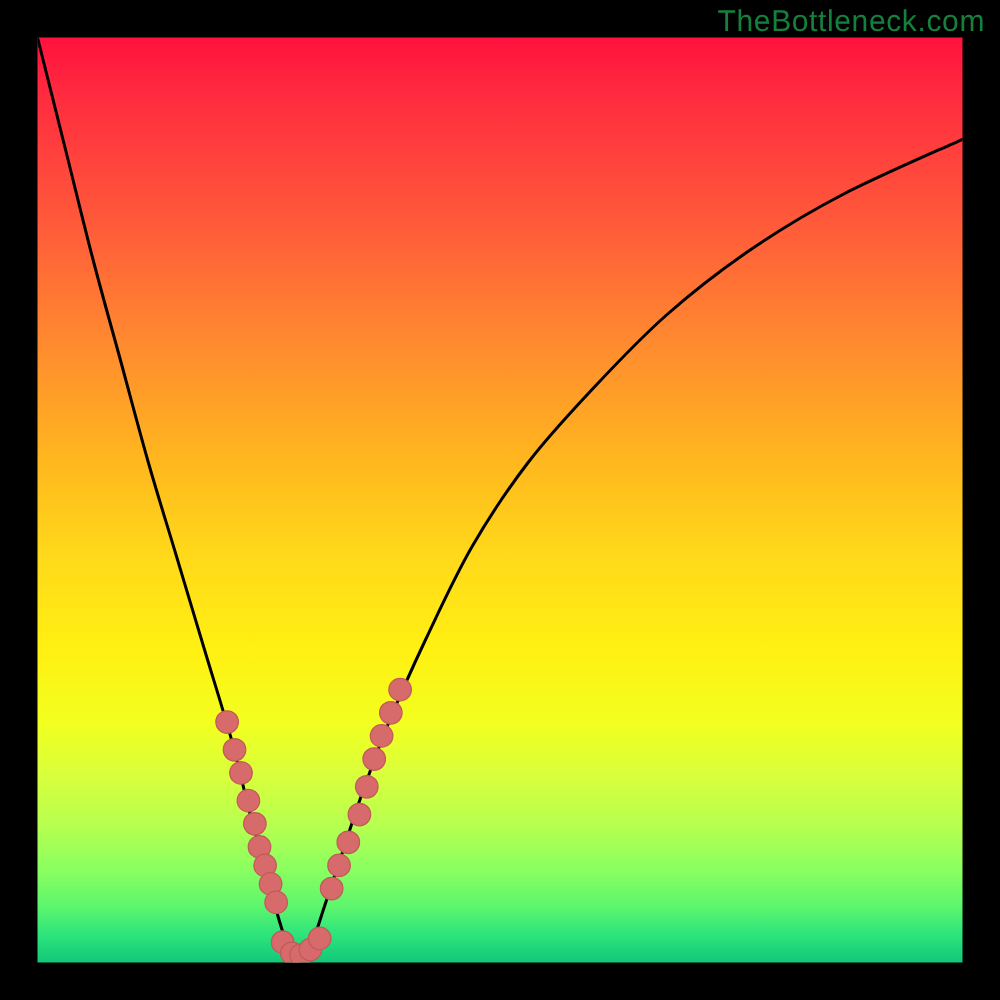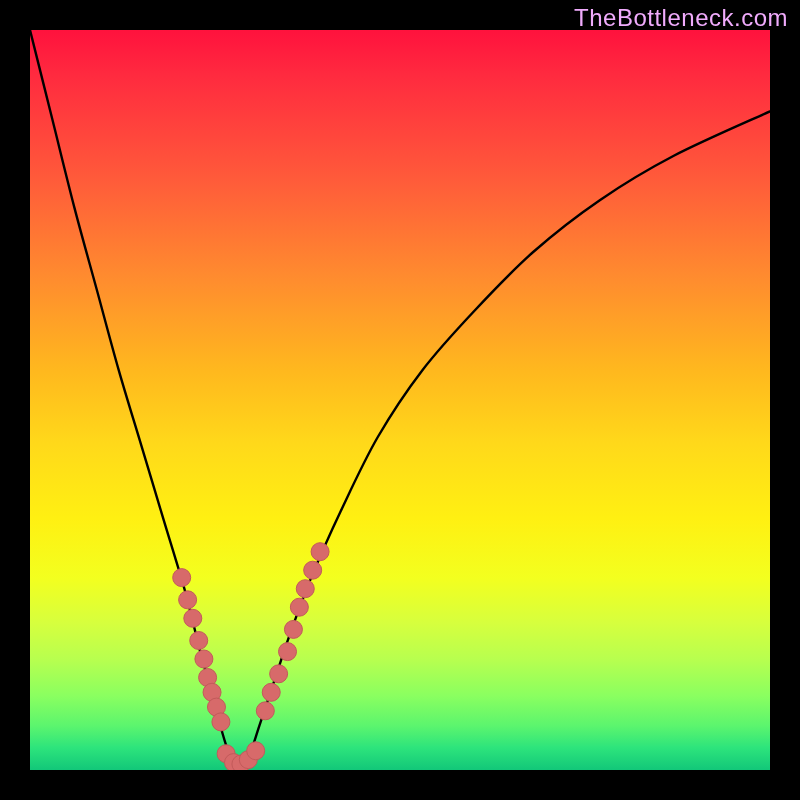--- a/index.html
+++ b/index.html
@@ -36,21 +36,21 @@
       #b8ff4f 85%,
       #8aff60 90%,
       #5cf56e 94%,
       #2de47c 97%,
       #12c779 100%);
   }
   .watermark {
     position: absolute;
     top: 4px;
     right: 12px;
-    color: #f0abfc;
+    color: #15803d;
     font-size: 24px;
     font-weight: 500;
     letter-spacing: 0.5px;
     user-select: none;
   }
   svg {
     position: absolute;
     left: 0;
     top: 0;
   }

